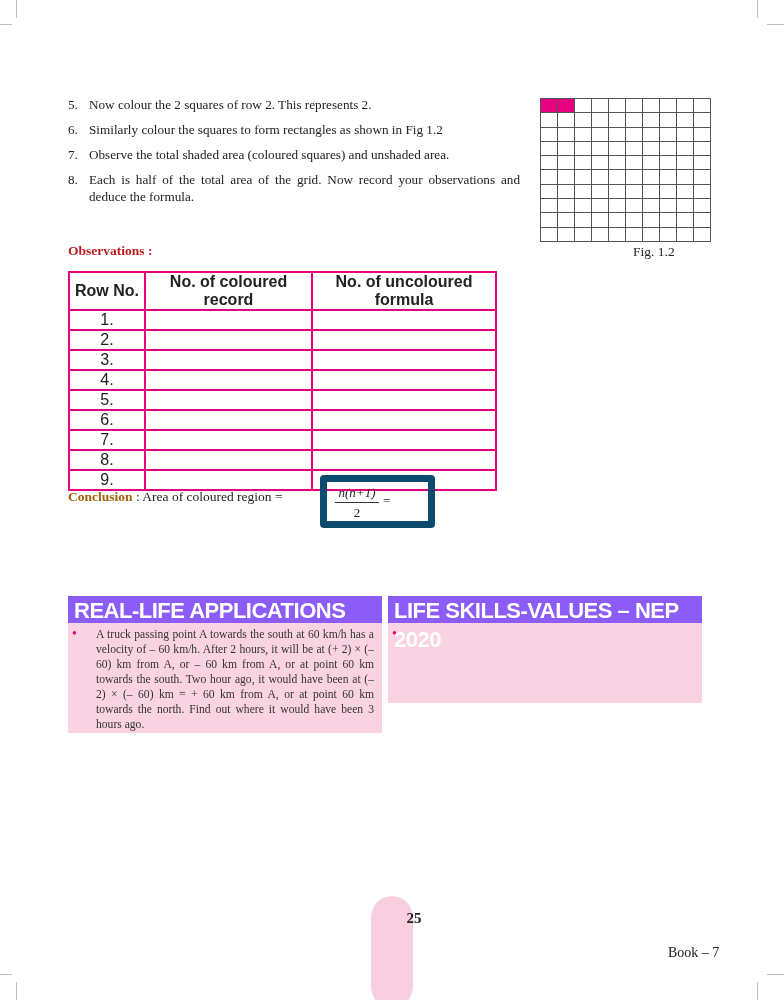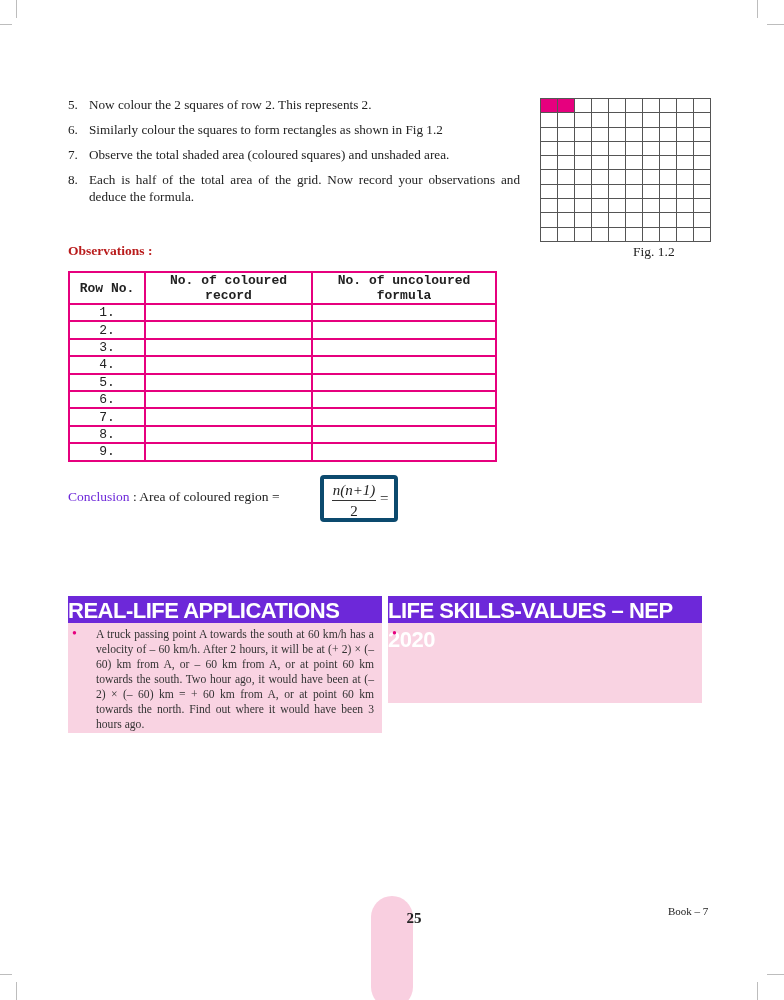--- a/index.html
+++ b/index.html
@@ -13,47 +13,47 @@
   .step .txt { flex: 1; text-align: justify; }
   .grid-fig { position: absolute; left: 540px; top: 98px; }
   .grid { display: grid; grid-template-columns: repeat(10, 17px); grid-template-rows: repeat(10, 14.3px);
           border-left: 1px solid #555; border-top: 1px solid #555; }
   .cell { border-right: 1px solid #555; border-bottom: 1px solid #555; }
   .cell.on { background: #e6007e; }
   .fig-cap { position: absolute; left: 605px; top: 244px; font-size: 13.5px; font-family: "Liberation Serif", serif; margin-left: 28px; }
   .obs-title { position: absolute; left: 68px; top: 243px; color: #b91c1c; font-weight: bold;
                font-size: 13.5px; font-family: "Liberation Serif", serif; }
   table.obs { position: absolute; left: 68px; top: 271px; border-collapse: collapse;
-              font-family: Liberation Mono, monospace; font-size: 13px; }
+              font-family: Liberation Sans, sans-serif; font-size: 16px; }
   table.obs th, table.obs td { border: 2px solid #e6007e; height: 15.4px; padding: 0 4px; }
   table.obs th { font-weight: bold; height: 17px; }
   table.obs td.rn { text-align: center; width: 66px; }
   table.obs td.c2 { width: 157px; }
   table.obs td.c3 { width: 174px; }
   .conclusion { position: absolute; left: 68px; top: 489px; font-size: 13.5px; font-family: "Liberation Serif", serif; }
-  .conclusion .lbl { color: #6d28d9; font-weight: normal; }
+  .conclusion .lbl { color: #a16207; font-weight: bold; }
   .formula-box { position: absolute; left: 320px; top: 475px; width: 70px; height: 39px;
-                 border: 4px solid #0c4a6e; border-radius: 4px; font-family: "Liberation Serif", serif; font-size: 15px; }
+                 border: 7px solid #0c4a6e; border-radius: 4px; font-family: "Liberation Serif", serif; font-size: 13px; padding-left: 31px; }
   .frac { position: absolute; left: 8px; top: 3px; width: 44px; text-align: center; }
   .frac .n { font-style: italic; border-bottom: 1px solid #333; padding-bottom: 1px; }
   .frac .d { padding-top: 2px; }
   .eq { position: absolute; left: 56px; top: 11px; }
   .panel { position: absolute; background: #f9d3e2; }
-  .panel .head { background: #6d28d9; color: #ffffff; font-family: "Liberation Sans", sans-serif; font-weight: bold;
-                 font-size: 22px; letter-spacing: -0.5px; height: 27px; line-height: 29px; 
+  .panel .head { background: #8b5cf6; color: #ffffff; font-family: "Liberation Sans", sans-serif; font-weight: bold;
+                 font-size: 22px; letter-spacing: -0.5px; height: 27px; line-height: 29px; padding-left: 6px;
                  transform-origin: left; }
   .panel .body { display: flex; padding: 4px 8px 6px 4px; font-family: "Liberation Serif", serif; font-size: 11.6px;
                  line-height: 15px; color: #333; }
   .panel .bullet { width: 24px; flex: none; color: #e6007e; font-size: 14px; line-height: 14px; padding-left: 0px; }
   .panel .ptxt { flex: 1; text-align: justify; }
   .page-num { position: absolute; left: 371px; top: 896px; width: 42px; height: 112px; background: #f9cfe0;
               border-radius: 21px; }
   .page-num span { position: absolute; top: 14px; width: 100%; text-align: center; font-weight: bold;
                    font-size: 15px; font-family: "Liberation Serif", serif; padding-left: 22px; }
-  .book { position: absolute; left: 668px; top: 905px; font-size: 11px; font-family: "Liberation Serif", serif; }
+  .book { position: absolute; left: 668px; top: 945px; font-size: 14px; font-family: "Liberation Serif", serif; }
 </style>
 </head>
 <body>
 
 <div class="crop" style="left:16px;top:0;width:1px;height:18px;"></div>
 <div class="crop" style="left:0;top:24px;width:12px;height:1px;"></div>
 <div class="crop" style="left:757px;top:0;width:1px;height:18px;"></div>
 <div class="crop" style="left:767px;top:24px;width:17px;height:1px;"></div>
 <div class="crop" style="left:16px;top:982px;width:1px;height:18px;"></div>
 <div class="crop" style="left:0;top:974px;width:12px;height:1px;"></div>

